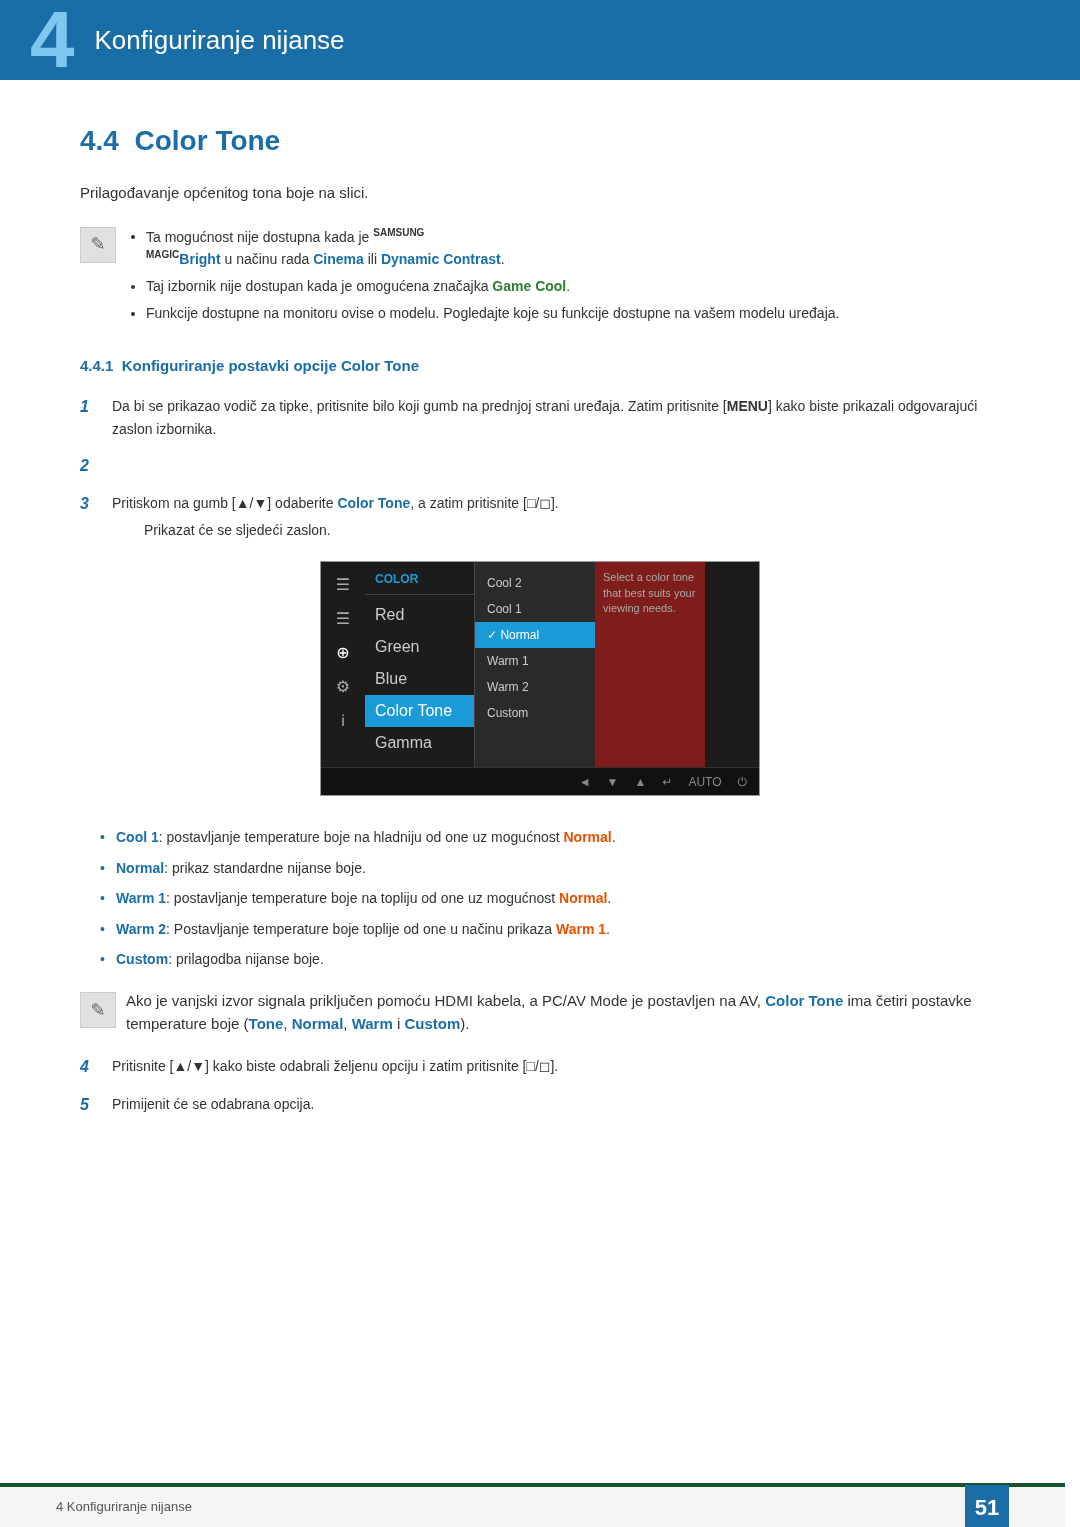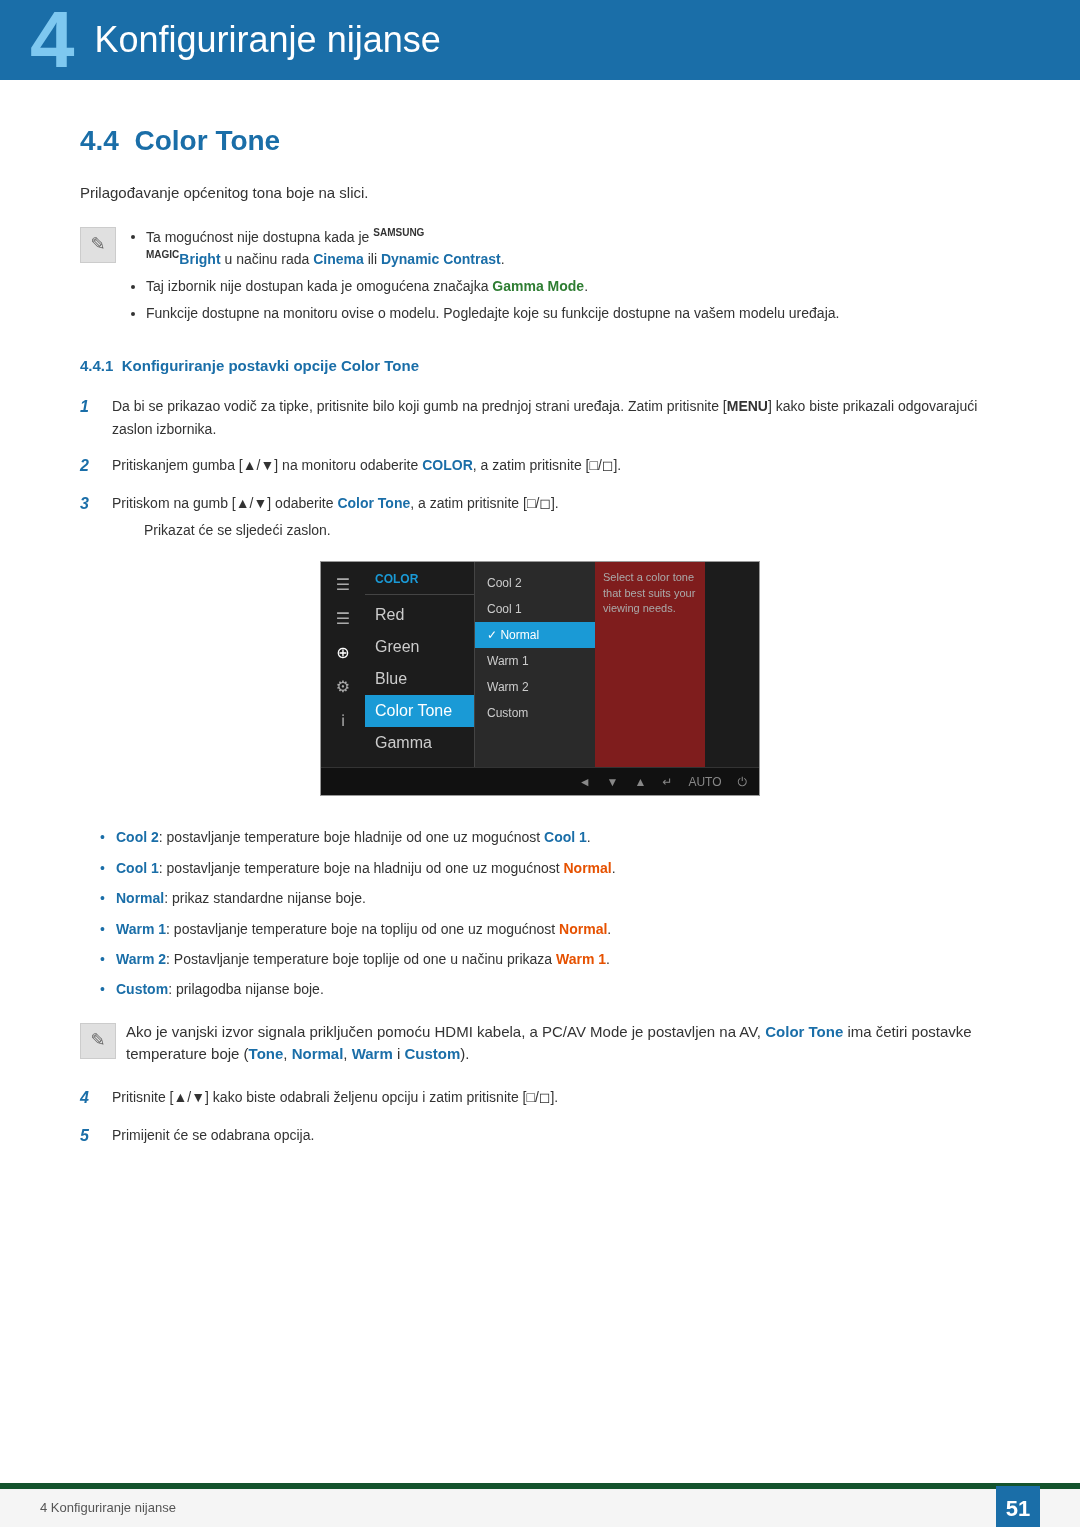--- a/index.html
+++ b/index.html
@@ -26,21 +26,21 @@
     .header-number {
       background: #1a6ea8;
       color: #7ec8f0;
       font-size: 80px;
       font-weight: bold;
       margin-right: 20px;
       line-height: 1;
     }
     .header-title {
       color: #fff;
-      font-size: 36px;
+      font-size: 26px;
       font-weight: normal;
       text-align: right;
     }
 
     
     .content {
       padding: 0 80px 80px 80px;
     }
 
     .section-title {
@@ -260,28 +260,28 @@
     .bold-blue { color: #1a6ea8; font-weight: bold; }
     .bold-green { color: #2e7d32; font-weight: bold; }
     .bold-orange { color: #e65100; font-weight: bold; }
     .bold-black { font-weight: normal; }
 
     
     .footer {
       position: absolute;
       bottom: 0;
       left: 0;
-      right: 0;
+      right: 15px;
       height: 44px;
       background: #f5f5f5;
-      border-top: 6px solid #14532d;
+      border-top: 4px solid #14532d;
       display: flex;
       align-items: center;
       justify-content: space-between;
-      padding: 0 40px;
+      padding: 0 56px;
     }
     .footer-text {
       font-size: 13px;
       color: #555;
     }
     .footer-number {
       background: #1a6ea8;
       color: #fff;
       width: 44px;
       height: 44px;
@@ -321,21 +321,21 @@
   <p class="intro-text">Prilagođavanje općenitog tona boje na slici.</p>
 
   <div class="note-box">
     <div class="note-icon">✎</div>
     <div class="note-content">
       <ul>
         <li>
           Ta mogućnost nije dostupna kada je <span class="samsung-magic">SAMSUNG<br>MAGIC</span><span class="bold-blue">Bright</span> u načinu rada <span class="bold-blue">Cinema</span> ili <span class="bold-blue">Dynamic Contrast</span>.
         </li>
         <li>
-          Taj izbornik nije dostupan kada je omogućena značajka <span class="bold-green">Gamma Mode</span>.
+          Taj izbornik nije dostupan kada je omogućena značajka <span class="bold-green">Game Cool</span>.
         </li>
         <li>
           Funkcije dostupne na monitoru ovise o modelu. Pogledajte koje su funkcije dostupne na vašem modelu uređaja.
         </li>
       </ul>
     </div>
   </div>
 
   <div class="subsection-title">
     <span>4.4.1</span>&nbsp;&nbsp;<span>Konfiguriranje postavki opcije Color Tone</span>
@@ -345,23 +345,20 @@
 
     <div class="step">
       <span class="step-number">1</span>
       <div class="step-text">
         Da bi se prikazao vodič za tipke, pritisnite bilo koji gumb na prednjoj strani uređaja. Zatim pritisnite [<strong>MENU</strong>] kako biste prikazali odgovarajući zaslon izbornika.
       </div>
     </div>
 
     <div class="step">
       <span class="step-number">2</span>
-      <div class="step-text">
-        Pritiskanjem gumba [▲/▼] na monitoru odaberite <span class="bold-blue">COLOR</span>, a zatim pritisnite [□/◻].
-      </div>
     </div>
 
     <div class="step">
       <span class="step-number">3</span>
       <div>
         <div class="step-text">
           Pritiskom na gumb [▲/▼] odaberite <span class="bold-blue">Color Tone</span>, a zatim pritisnite [□/◻].
         </div>
         <div class="step-subtext">
           Prikazat će se sljedeći zaslon.
@@ -412,23 +409,20 @@
         <span class="monitor-btn">▼</span>
         <span class="monitor-btn">▲</span>
         <span class="monitor-btn">↵</span>
         <span class="monitor-btn">AUTO</span>
         <span class="monitor-btn">⏻</span>
       </div>
     </div>
   </div>
 
   <ul class="bullet-list">
-    <li>
-      <span class="bold-blue">Cool 2</span>: postavljanje temperature boje hladnije od one uz mogućnost <span class="bold-blue">Cool 1</span>.
-    </li>
     <li>
       <span class="bold-blue">Cool 1</span>: postavljanje temperature boje na hladniju od one uz mogućnost <span class="bold-orange">Normal</span>.
     </li>
     <li>
       <span class="bold-blue">Normal</span>: prikaz standardne nijanse boje.
     </li>
     <li>
       <span class="bold-blue">Warm 1</span>: postavljanje temperature boje na topliju od one uz mogućnost <span class="bold-orange">Normal</span>.
     </li>
     <li>

